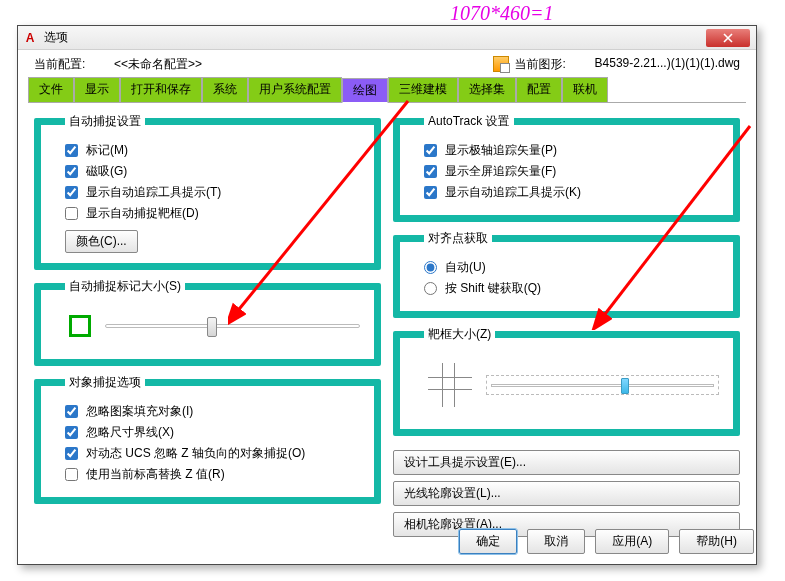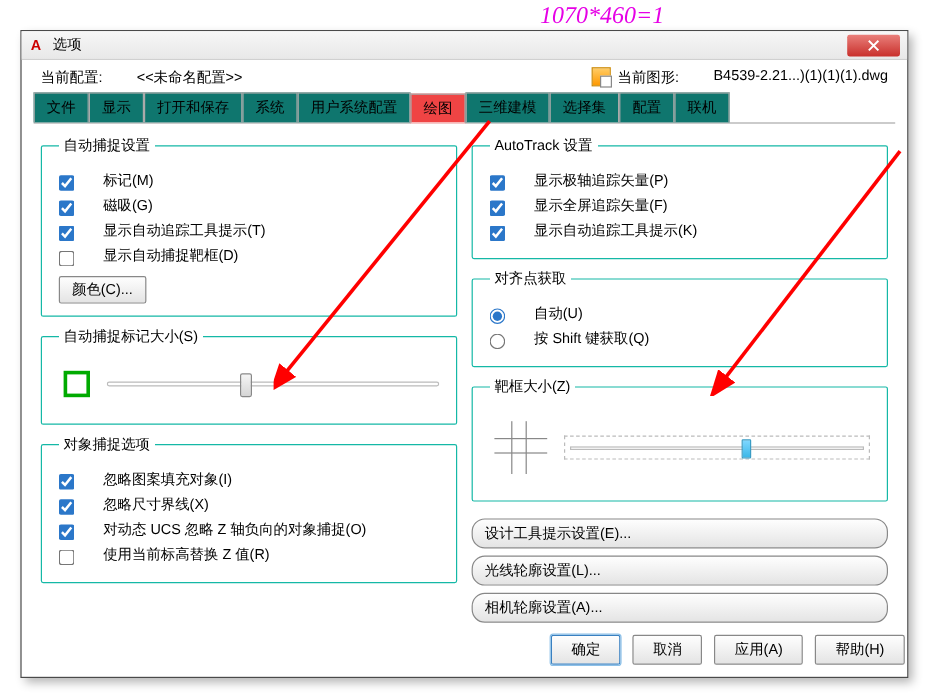--- a/index.html
+++ b/index.html
@@ -12,30 +12,30 @@
   .close-btn { width: 44px; height: 18px; background: linear-gradient(#e97f7a, #c9302c); color: #fff; border-radius: 2px; display: flex; align-items: center; justify-content: center; margin-right: 2px; cursor: pointer; }
   .body-area { padding: 6px 10px; }
   .config-row { display: flex; margin-bottom: 4px; padding: 0 6px; }
   .config-row .lbl { width: 80px; }
   .config-row .val { width: 200px; }
   .config-row .icon-img { width:16px;height:16px;background:linear-gradient(#fc6,#f90);border:1px solid #c80;margin-left:auto;margin-right:6px; position:relative;}
   .config-row .icon-img::after{content:"";position:absolute;right:-2px;bottom:-2px;width:8px;height:8px;background:#fff;border:1px solid #888;}
   .config-row .lbl2 { width: 80px; }
   .config-row .val2 { }
   .tabs { display: flex; border-bottom: 1px solid #aaa; margin-top:4px; }
-  .tab { padding: 3px 10px; border: 1px solid #aaa; border-bottom: none; background: #0f766e; margin-right: 0; cursor: pointer; position:relative; }
-  .tab.active { background: #ef4444; top:1px; border-bottom:1px solid #fff; }
+  .tab { padding: 3px 10px; border: 1px solid #aaa; border-bottom: none; background: #84cc16; margin-right: 0; cursor: pointer; position:relative; }
+  .tab.active { background: #8b5cf6; top:1px; border-bottom:1px solid #fff; }
   .main { display: flex; gap: 12px; padding: 10px 6px 0 6px; }
   .col { flex: 1; display: flex; flex-direction: column; gap: 8px; }
-  fieldset { border: 1px solid #14b8a6; border-radius: 2px; padding: 8px 10px 10px 14px; margin: 0; }
+  fieldset { border: 7px solid #14b8a6; border-radius: 2px; padding: 8px 10px 10px 24px; margin: 0; }
   legend { padding: 0 4px; }
-  .check-row { display: flex; align-items: flex-end; margin: 4px 0; gap: 20px; }
+  .check-row { display: flex; align-items: center; margin: 4px 0; gap: 4px; }
   input[type=checkbox], input[type=radio] { margin: 0 4px 0 0; accent-color: #2b77c9; }
   .btn { display: inline-block; padding: 2px 10px; border: 1px solid #888; background: linear-gradient(#fefefe, #e4e4e4); border-radius: 2px; cursor: pointer; }
-  .btn-wide { width: 100%; text-align: left; padding: 3px 10px; margin-bottom: 6px; border-radius: 11px; }
+  .btn-wide { width: 100%; text-align: left; padding: 3px 10px; margin-bottom: 6px; }
   .slider-area { display: flex; align-items: center; gap: 14px; padding: 12px 4px; }
   .marker-preview { width: 22px; height: 22px; border: 3px solid #0a0; }
   .slider-track { flex:1; height: 4px; background:#fff; border:1px solid #bbb; position:relative; border-radius:2px; }
   .slider-thumb { position:absolute; top:-8px; width:10px; height:20px; background:linear-gradient(#f5f5f5,#d5d5d5); border:1px solid #888; border-radius:2px; }
   .aperture-preview { width:44px; height:44px; position:relative; }
   .aperture-preview::before, .aperture-preview::after { content:""; position:absolute; background:#888; }
   .aperture-preview::before { left:14px; top:0; width:1px; height:100%; box-shadow:12px 0 0 #888; }
   .aperture-preview::after { top:14px; left:0; height:1px; width:100%; box-shadow:0 12px 0 #888; }
   .slider-track2 { flex:1; height: 20px; border:1px dashed #bbb; position:relative; }
   .slider-track2-inner{ position:absolute; left:4px; right:4px; top:8px; height:3px; border:1px solid #bbb; background:#fff;}

